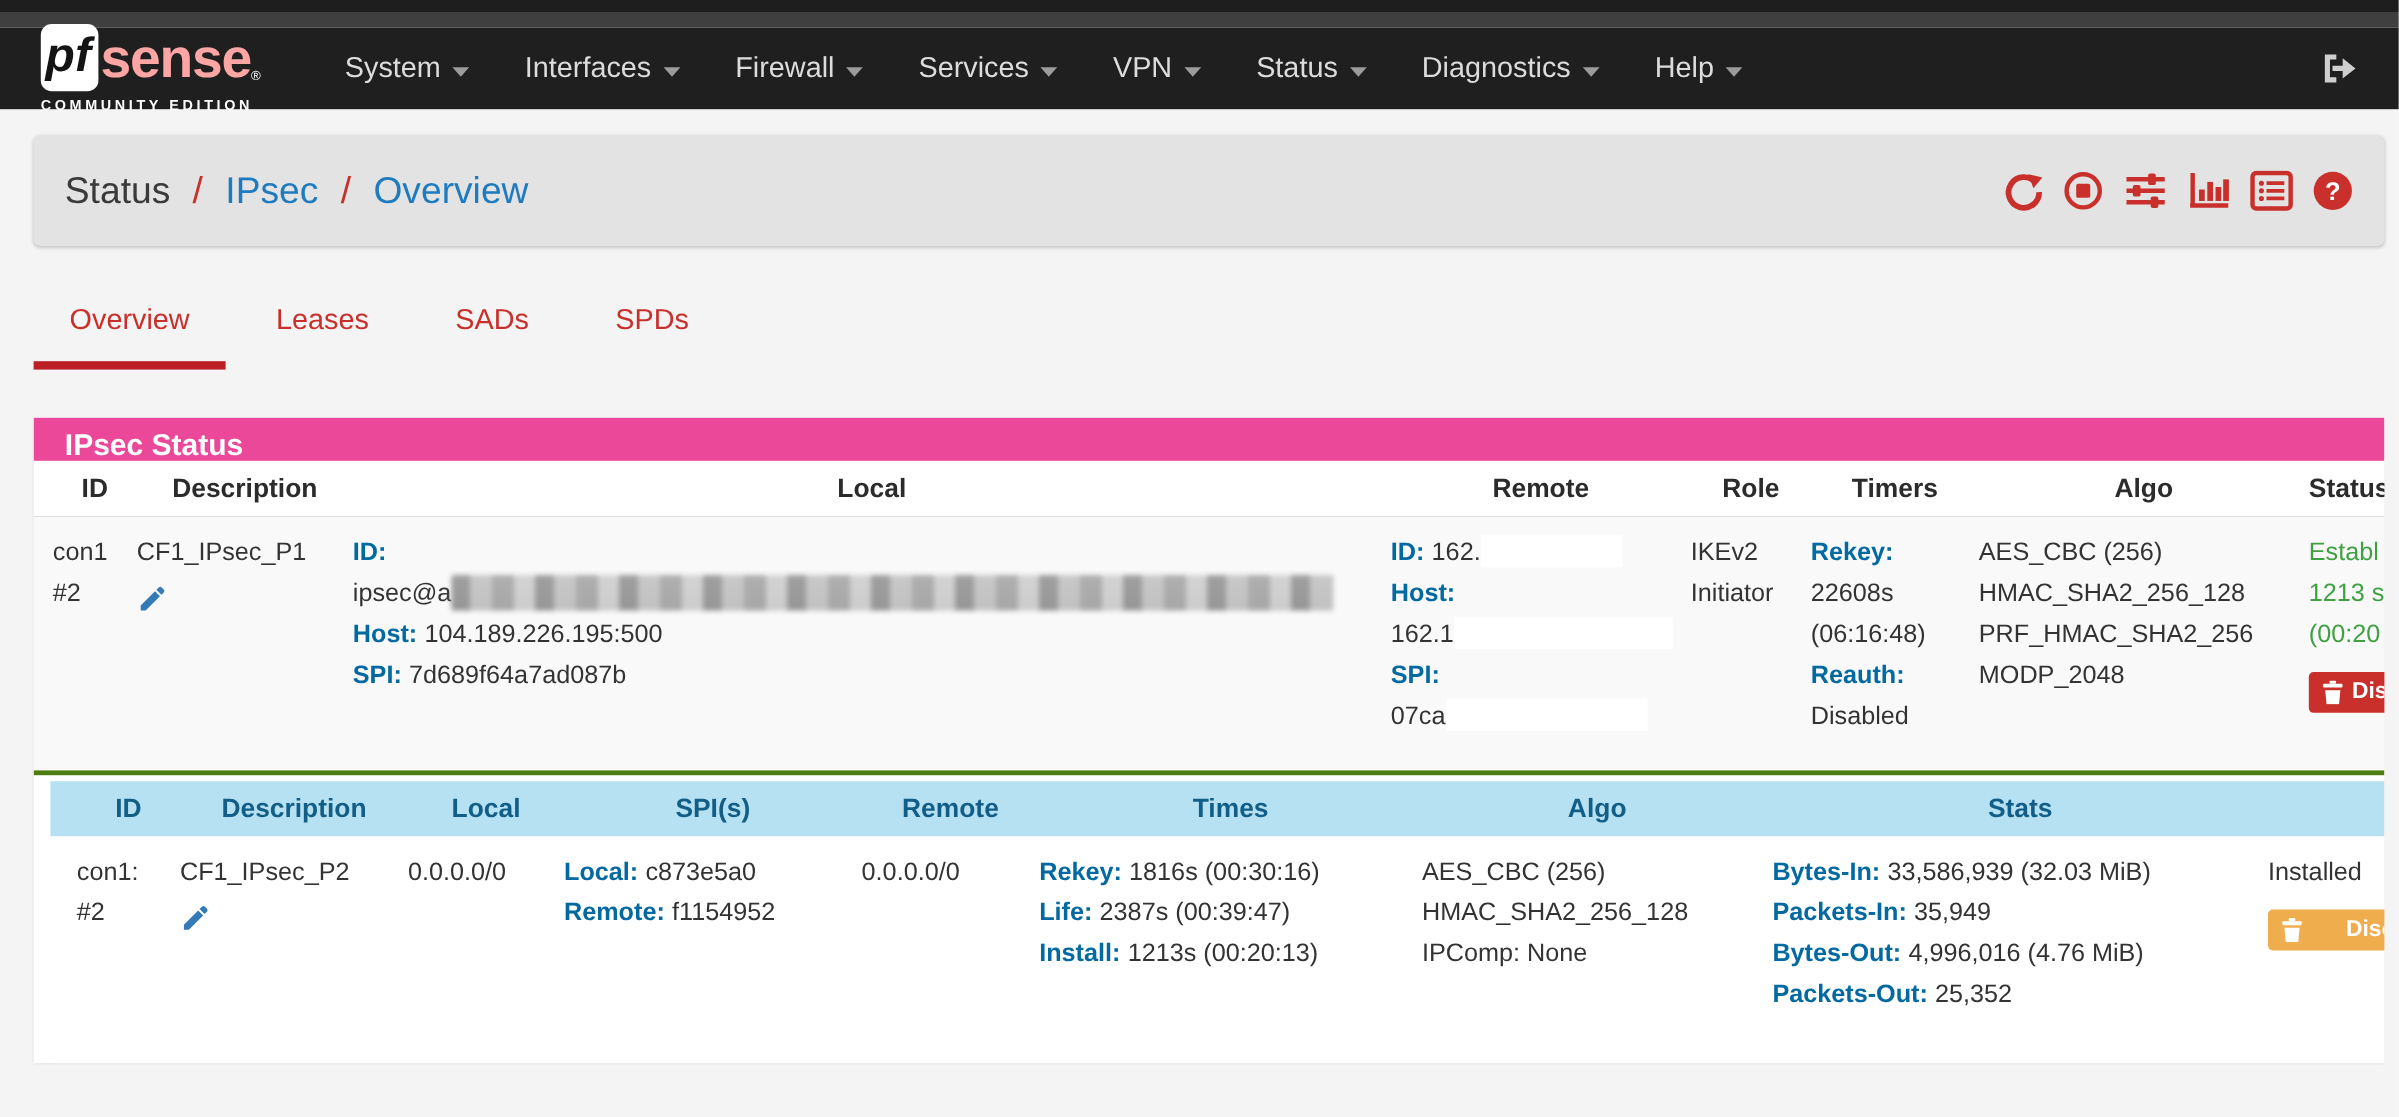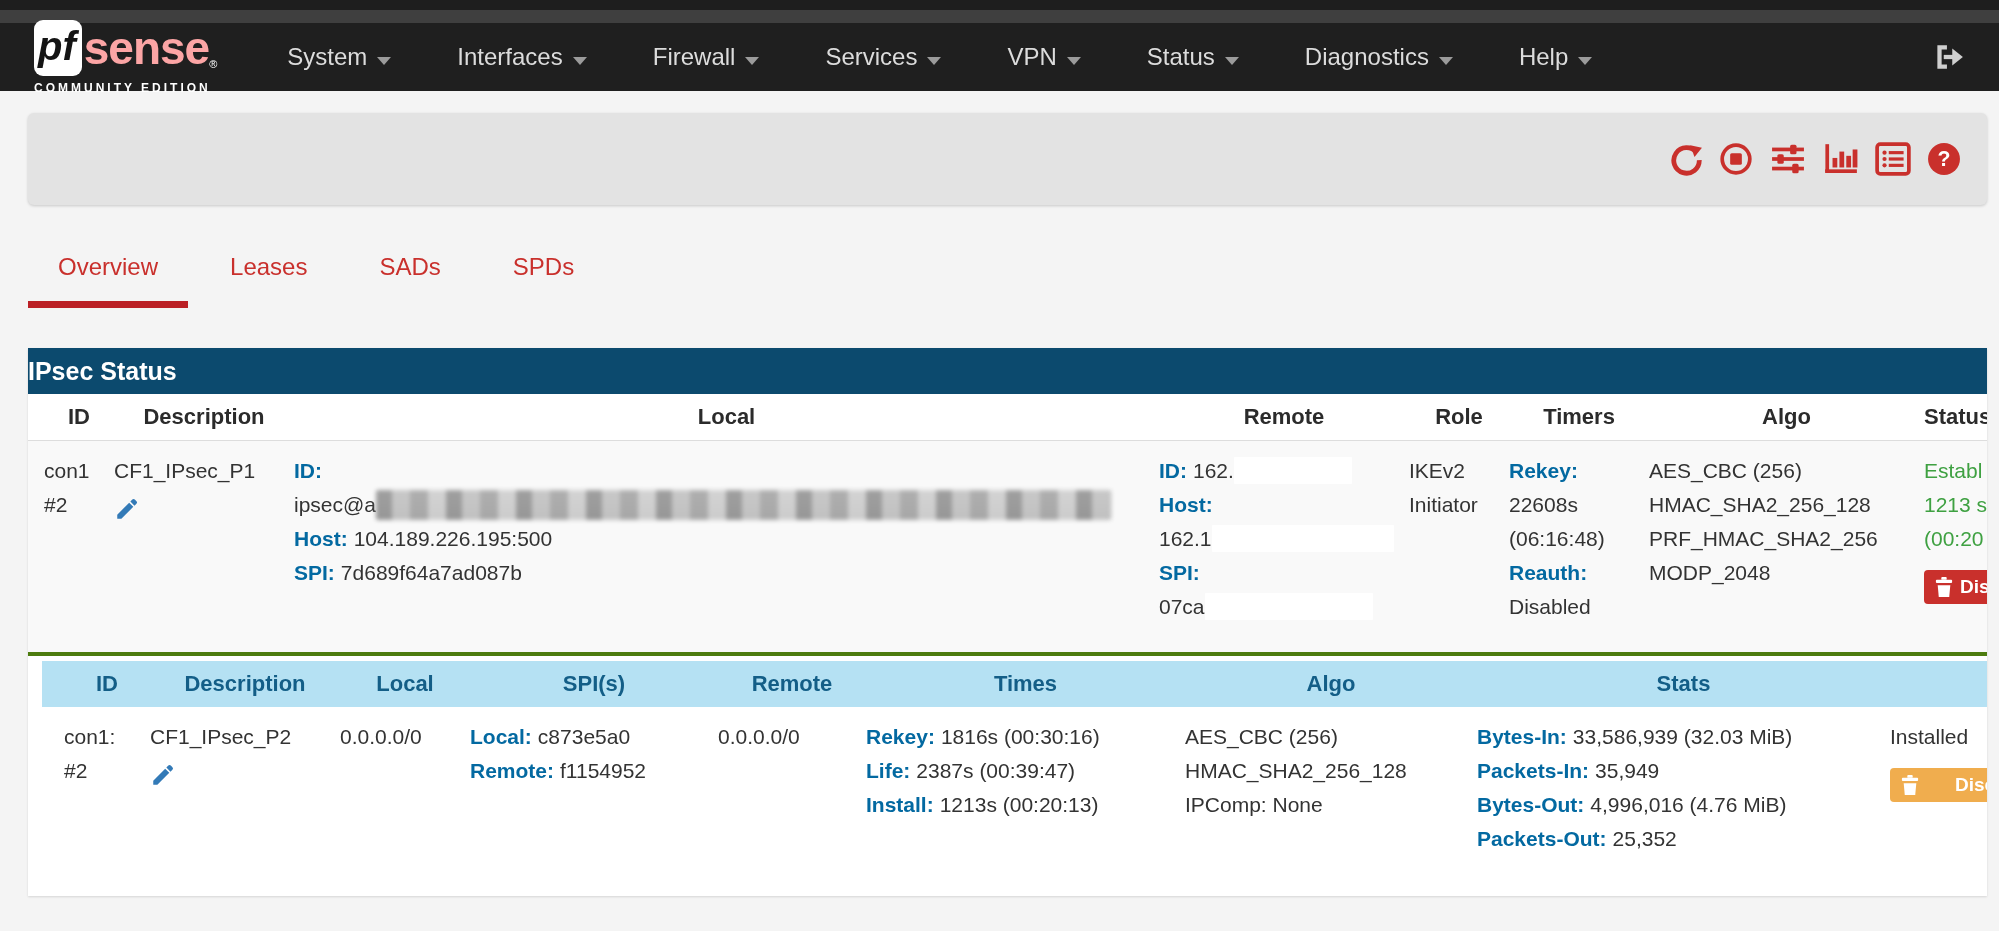--- a/index.html
+++ b/index.html
@@ -10,21 +10,21 @@
   .strip-a { height:10px; background:#1e1e1e; }
   .strip-b { height:13px; background:#3f3f3f; }
   .navbar { height:68px; background:#1f1f1f; display:flex; align-items:center; padding:0 34px; }
   .brand { display:flex; flex-direction:column; margin-right:70px; }
   .brand-row { display:flex; align-items:center; }
   .pf-box { background:#fff; color:#141414; font-weight:bold; font-style:italic;
     font-size:40px; line-height:1; padding:6px 6px 10px 4px; border-radius:9px; }
   .sense { color:#fca5a5; font-weight:bold; font-size:46px; letter-spacing:-1px; margin-left:2px; }
   .reg { color:#fff; font-size:11px; align-self:flex-end; margin-bottom:6px; }
   .edition { color:#fff; font-size:12px; font-weight:bold; letter-spacing:3px; margin-top:5px; }
-  .menu { display:flex; align-items:center; gap:66px; list-style:none; }
+  .menu { display:flex; align-items:center; gap:46px; list-style:none; }
   .menu-item { color:#dcdcdc; font-size:24px; cursor:pointer; white-space:nowrap; }
   .caret { display:inline-block; width:0; height:0; border-left:7px solid transparent;
     border-right:7px solid transparent; border-top:8px solid #9b9b9b; margin-left:10px; }
   .nav-right { margin-left:auto; display:flex; align-items:center; }
 
   
   .crumb-panel { width:1959px; margin:22px 0 0 28px; height:92px; background:#e3e3e3;
     border-radius:6px; box-shadow:0 1px 3px rgba(0,0,0,.18); display:flex;
     align-items:center; padding:0 26px; }
   .crumb { font-size:31px; }
@@ -35,22 +35,22 @@
   .crumb-actions svg { display:block; cursor:pointer; }
 
   
   .tabs { display:flex; margin:48px 0 0 28px; gap:12px; list-style:none; }
   .tab { color:#c9302c; font-size:24px; padding:0 30px 20px 30px; cursor:pointer; }
   .tab.active { border-bottom:7px solid #bb2025; }
 
   
   .panel { width:1959px; margin:40px 0 0 28px; background:#fff;
     box-shadow:0 1px 2px rgba(0,0,0,.12); overflow:hidden; }
-  .panel-header { background:#0c4a6e; color:#fff; font-weight:bold; font-size:25px;
-    height:46px; line-height:46px; }
+  .panel-header { background:#ec4899; color:#fff; font-weight:bold; font-size:25px;
+    height:36px; line-height:46px; padding-left:26px; }
 
   .ike-grid { display:grid; grid-template-columns:70px 180px 865px 250px 100px 140px 275px 1fr;
     padding-left:16px; }
   .child-grid { display:grid; grid-template-columns:86px 190px 130px 248px 148px 319px 292px 413px 1fr;
     padding-left:22px; }
   .hdr-row { border-bottom:1px solid #ddd; }
   .hdr-cell { font-weight:bold; font-size:22px; line-height:46px; white-space:nowrap; color:#2b2b2b;text-align:center; }
   .cell { font-size:21px; line-height:34px; padding-top:13px; white-space:nowrap; }
   .row-ike { background:#f9f9f9; border-bottom:4px solid #4d7c0f; padding-bottom:28px; }
   .lbl { font-weight:bold; color:#0369a1; margin-right:6px; }
@@ -106,20 +106,27 @@
   <div class="nav-right">
     <svg width="34" height="34" viewBox="0 0 32 32">
       <path d="M15 7 H8 V25 H15" fill="none" stroke="#cfcfcf" stroke-width="4"></path>
       <line x1="12" y1="16" x2="22" y2="16" stroke="#cfcfcf" stroke-width="4"></line>
       <polygon points="20,8 30,16 20,24" fill="#cfcfcf"></polygon>
     </svg>
   </div>
 </nav>
 
 <div class="crumb-panel">
+  <div class="crumb">
+    <span class="sect">Status</span>
+    <span class="sep">/</span>
+    <a>IPsec</a>
+    <span class="sep">/</span>
+    <a>Overview</a>
+  </div>
   <div class="crumb-actions">
     <svg width="34" height="34" viewBox="0 0 32 32">
       <path d="M26 10 A12 12 0 1 0 28.5 17" fill="none" stroke="#c9302c" stroke-width="4.5"></path>
       <polygon points="20,3 31,5.5 24,14" fill="#c9302c"></polygon>
     </svg>
     <svg width="34" height="34" viewBox="0 0 32 32">
       <circle cx="16" cy="16" r="13" fill="none" stroke="#c9302c" stroke-width="3.5"></circle>
       <rect x="10.5" y="10.5" width="11" height="11" rx="1.5" fill="#c9302c"></rect>
     </svg>
     <svg width="38" height="34" viewBox="0 0 34 32">

